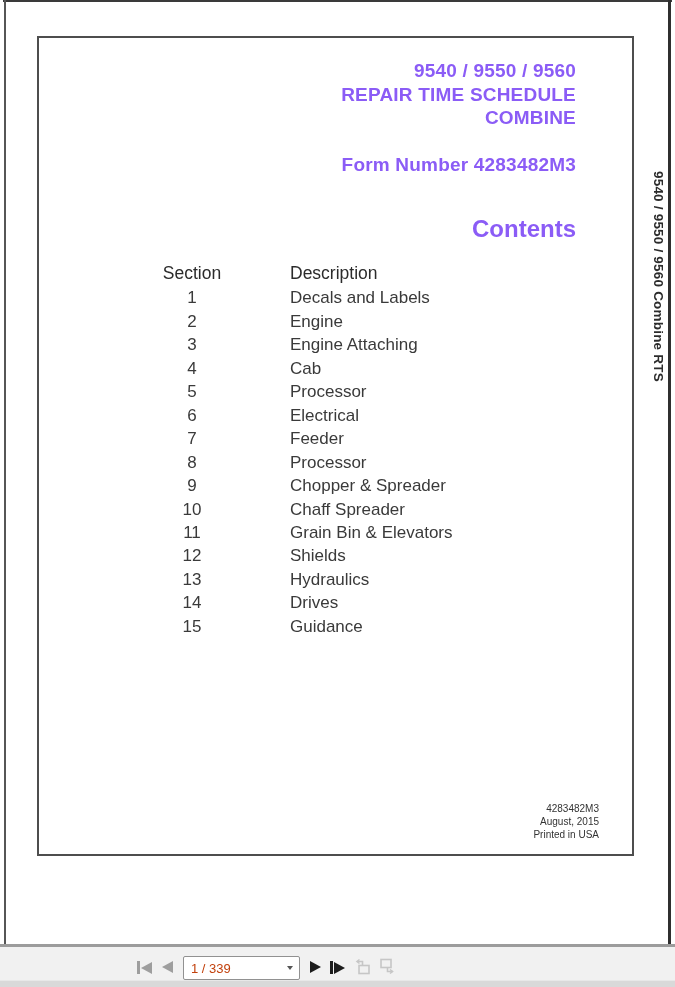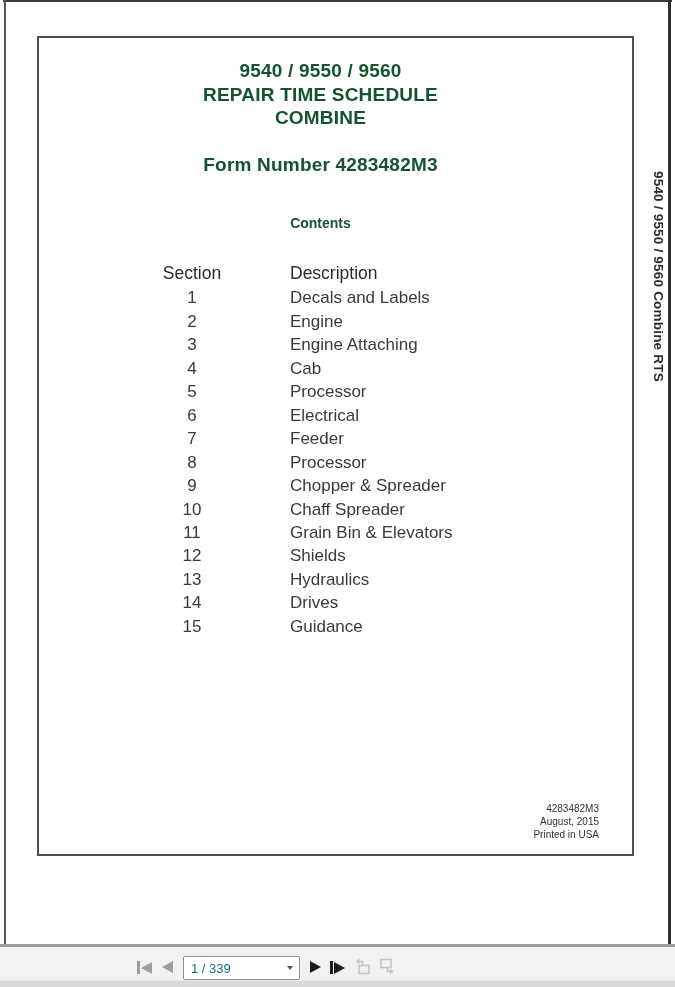--- a/index.html
+++ b/index.html
@@ -11,24 +11,24 @@
   
   .viewer { position:absolute; left:0; top:0; width:675px; height:944px; background:#ffffff; }
   .scan-top   { position:absolute; left:3px; right:3px; top:0; height:2px; background:#3a3a3a; }
   .scan-left  { position:absolute; left:4px; top:0; width:2px; height:944px; background:#565656; }
   .scan-right { position:absolute; left:668px; top:0; width:3px; height:944px; background:#2f2f2f; }
 
   .page-box {
     position:absolute; left:37px; top:36px; width:597px; height:820px;
     border:2px solid #4e4e4e; background:#ffffff;
   }
-  .doc-center { position:absolute; left:0; width:537px; text-align:center; color:#14532d;margin-left:13px; }
+  .doc-center { position:absolute; left:0; width:537px; text-align:right; color:#8b5cf6; }
   .title-block { top:21px; font-weight:bold; font-size:19px; line-height:23.5px; letter-spacing:0.2px; }
   .title-gap { height:23px; }
-  .contents-heading { top:177px; font-weight:bold; font-size:14px; }
+  .contents-heading { top:177px; font-weight:bold; font-size:24px; }
 
   .toc { position:absolute; left:0; top:224px; font-size:17px; line-height:23.45px; color:#3a3a3a; }
   .toc-row { display:flex; }
   .toc-num { width:70px; margin-left:118px; text-align:center; }
   .toc-desc { margin-left:63px; white-space:nowrap; }
   .toc-header { font-weight:normal; font-size:17.5px; color:#2b2b2b; margin-bottom:1px; }
 
   .imprint {
     position:absolute; right:33px; top:765px; text-align:right;
     font-size:10px; line-height:12.8px; color:#333333;
@@ -53,21 +53,21 @@
   .nav-enabled  { color:#1c1c1c; }
   .tri { width:0; height:0; }
   .tri-l { border-top:6.5px solid transparent; border-bottom:6.5px solid transparent; border-right:11px solid currentColor; }
   .tri-r { border-top:6.5px solid transparent; border-bottom:6.5px solid transparent; border-left:11px solid currentColor; }
   .vbar { width:3px; height:13px; background:currentColor; }
 
   .page-combo { position:absolute; left:183px; top:9px; width:117px; height:24px; }
   .page-combo input {
     width:100%; height:100%; border:1px solid #919191; border-radius:2px;
     background:#ffffff; font-family:"Liberation Sans", sans-serif;
-    font-size:13px; color:#0f766e; padding:0 20px 0 7px;
+    font-size:13px; color:#c2410c; padding:0 20px 0 7px;
   }
   .combo-arrow {
     position:absolute; right:7px; top:10px; width:0; height:0;
     border-left:3.5px solid transparent; border-right:3.5px solid transparent;
     border-top:4.5px solid #555555;
   }
   .view-btn { position:absolute; top:10px; background:none; border:none; padding:0; cursor:pointer; }
   .view-btn svg { display:block; }
 </style>
 </head>

